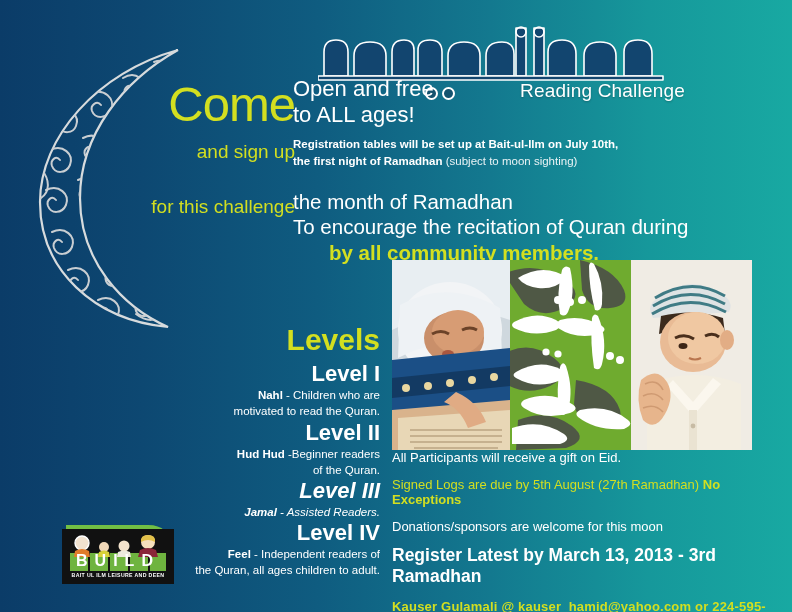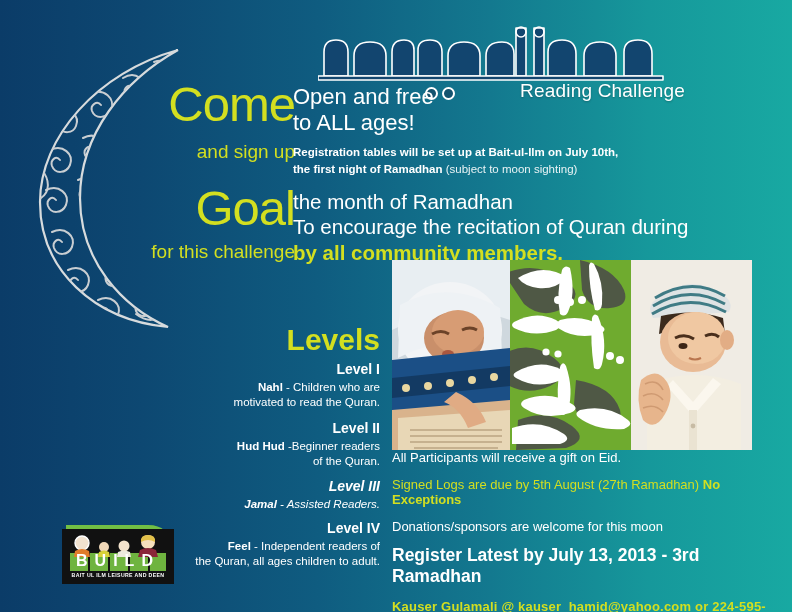--- a/index.html
+++ b/index.html
@@ -36,44 +36,44 @@
   }
   #comeBlock{position:absolute;left:150px;top:82px;width:145px;text-align:right;}
   #comeWord{font-size:49px;}
   #comeSub{color:#d3df20;font-size:19px;margin-top:14px;}
 
   #goalBlock{position:absolute;left:130px;top:186px;width:165px;text-align:right;}
   #goalWord{font-size:49px;}
   #goalSub{color:#d3df20;font-size:19px;margin-top:10px;}
 
   
-  #comeBody{position:absolute;left:293px;top:84px;width:330px;}
+  #comeBody{position:absolute;left:293px;top:76px;width:330px;}
   #comeLine1{color:#ffffff;font-size:22px;line-height:1.16;font-weight:400;}
   #regNote{margin-top:9px;color:#ffffff;font-size:11.5px;font-weight:bold;line-height:1.45;}
   #regNote .light{font-weight:400;color:#e9f3f5;}
 
   
   #goalBody{position:absolute;left:293px;top:190px;width:400px;}
   #goalMain{color:#ffffff;font-size:20.5px;line-height:1.2;font-weight:400;}
-  #goalEmph{color:#d3df20;font-size:20.5px;font-weight:bold;margin-top:2px;}
+  #goalEmph{color:#d3df20;font-size:20.5px;font-weight:bold;margin-top:2px;margin-left:36px;}
 
   
   #photos{position:absolute;left:392px;top:260px;width:360px;height:190px;display:flex;}
   .photo{position:relative;overflow:hidden;height:190px;}
   #photoA{width:118px;}
   #photoB{width:121px;}
   #photoC{width:121px;}
 
   
   #levelsTitle{
     position:absolute;left:170px;top:323px;width:210px;text-align:right;
     color:#d3df20;font-size:30px;font-weight:bold;
   }
   .levelGroup{position:absolute;width:215px;text-align:right;left:165px;}
-  .levelName{color:#ffffff;font-size:14px;font-weight:bold;line-height:1.05;}
+  .levelName{color:#ffffff;font-size:22px;font-weight:bold;line-height:1.05;}
   .levelDesc{color:#ffffff;font-size:11.5px;line-height:1.35;margin-top:3px;}
   .levelDesc b{font-weight:bold;}
   #lvl1{top:362px;}
   #lvl2{top:421px;}
   #lvl3{top:479px;font-style:italic;}
   #lvl4{top:521px;}
 
   
   #info{position:absolute;left:392px;top:450px;width:390px;}
   .infoline{font-size:13px;color:#ffffff;margin-bottom:11px;line-height:1.2;}
@@ -188,21 +188,20 @@
     <div id="regNote">
       <div>Registration tables will be set up at Bait-ul-Ilm on July 10th,</div>
       <div>
         <span>the first night of Ramadhan</span>
         <span class="light">(subject to moon sighting)</span>
       </div>
     </div>
   </div>
 
   <div id="goalBlock">
-    <div id="goalWord" class="bigword">Goal</div>
     <div id="goalSub">for this challenge</div>
   </div>
 
   <div id="goalBody">
     <div id="goalMain">
       <div>the month of Ramadhan</div>
       <div>To encourage the recitation of Quran during</div>
     </div>
     <div id="goalEmph">by all community members.</div>
   </div>
@@ -344,21 +343,21 @@
       <span>the Quran, all ages children to adult.</span>
     </div>
   </div>
 
   <div id="info">
     <div class="infoline">All Participants will receive a gift on Eid.</div>
     <div class="infoline green">
       <span>Signed Logs are due by 5th August (27th Ramadhan) </span><b>No Exceptions</b>
     </div>
     <div class="infoline">Donations/sponsors  are welcome for this moon</div>
-    <div id="registerLine">Register Latest by July 13, 2013  - 3rd Ramadhan</div>
+    <div id="registerLine">Register Latest by March 13, 2013  - 3rd Ramadhan</div>
     <div id="contactLine">Kauser Gulamali @ kauser_hamid@yahoo.com or 224-595-2721</div>
   </div>
 
   <div id="buildLogo">
     <svg viewBox="0 0 120 78" width="120" height="78">
       <path d="M4,30 L4,18 L86,18 Q108,18 108,40 L108,62 L96,62 L96,40 Q96,30 86,30 Z" fill="#72bf44"></path>
     </svg>
     <div id="buildPlate">
       <svg viewBox="0 0 112 55" width="112" height="55">
         <rect width="112" height="55" fill="#111111"></rect>

